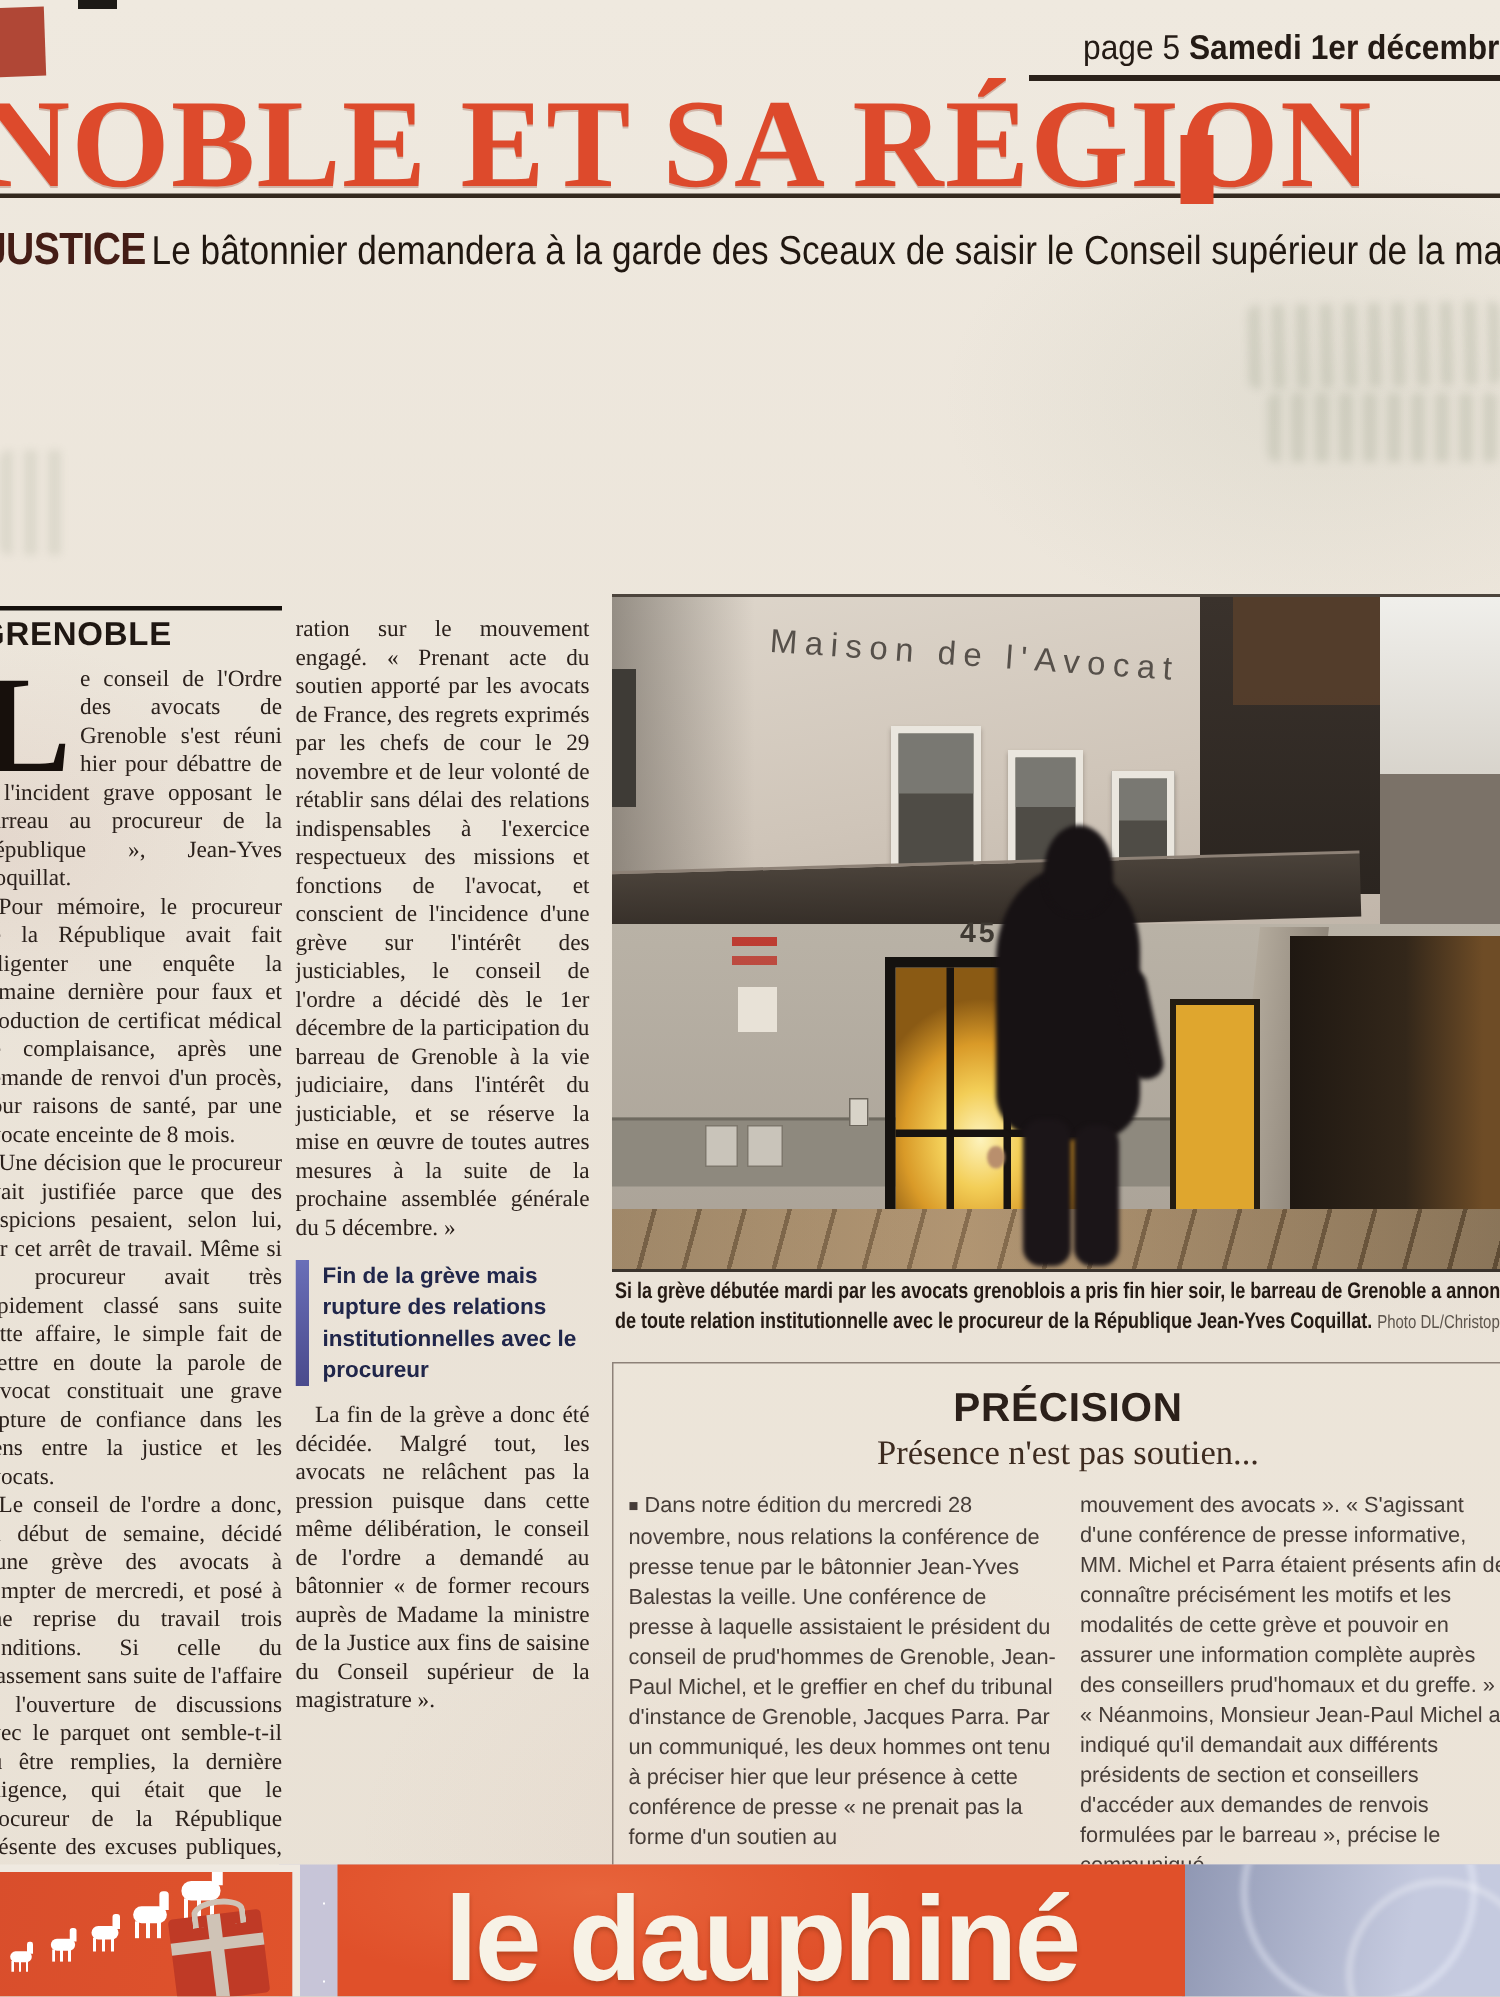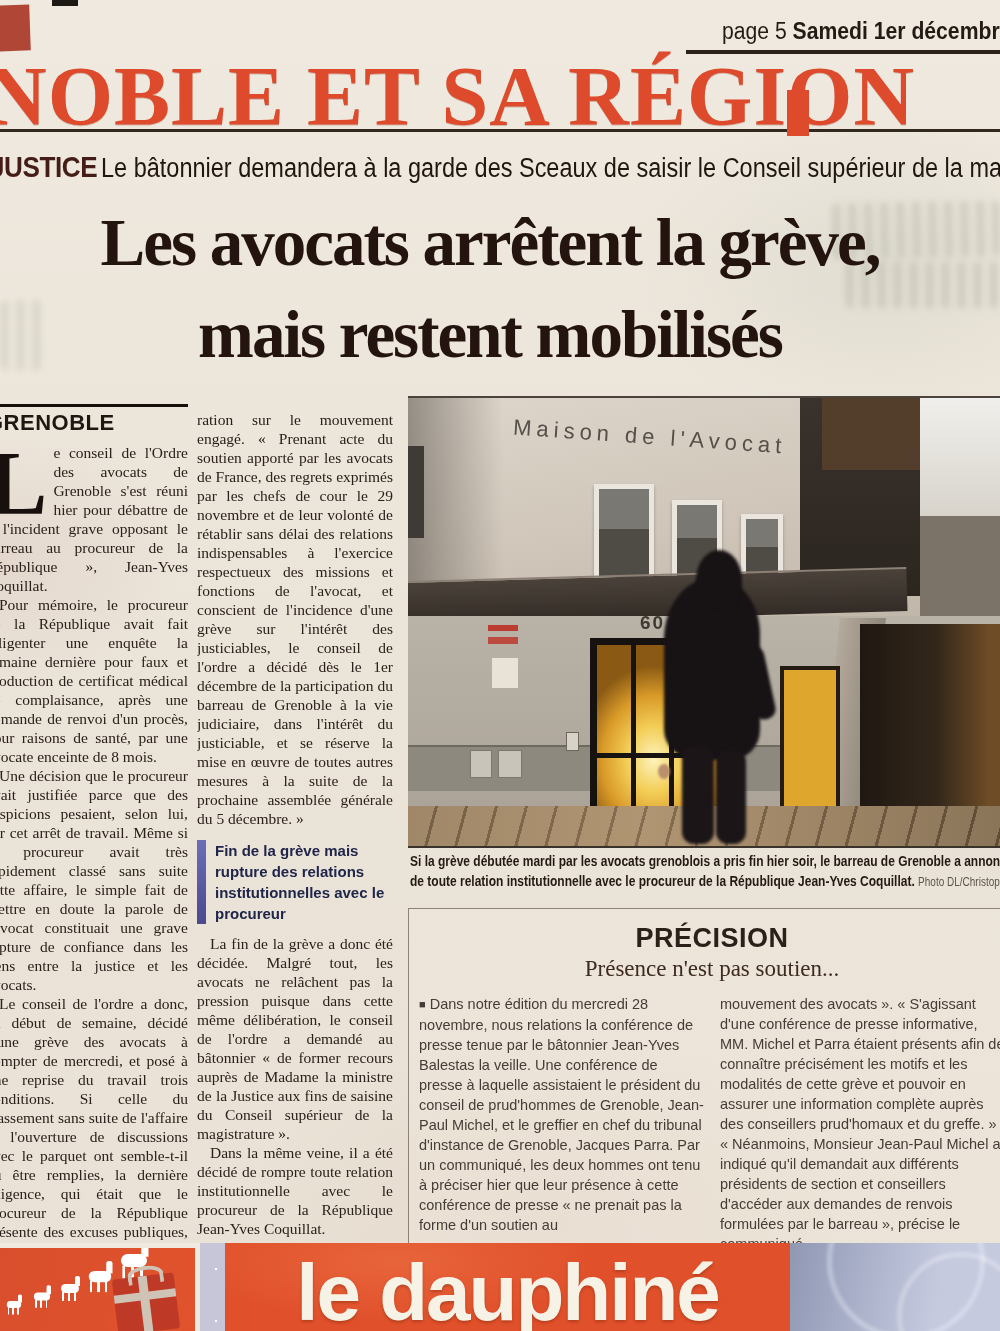--- a/index.html
+++ b/index.html
@@ -168,43 +168,38 @@
 
   <div class="abs strapline">
     <span class="kick">JUSTICE</span>
     <span class="txt">Le bâtonnier demandera à la garde des Sceaux de saisir le Conseil supérieur de la magistrature</span>
   </div>
 
   <div class="abs ghost" style="top:202px;left:832px;width:168px;height:56px;transform:rotate(-1deg);"></div>
   <div class="abs ghost" style="top:262px;left:845px;width:155px;height:46px;"></div>
   <div class="abs ghost" style="top:300px;left:0px;width:48px;height:70px;opacity:.3;"></div>
 
-  <div class="abs headline">
-    <div>Les avocats arrêtent la grève,</div>
-    <div>mais restent mobilisés</div>
-  </div>
 
   <div class="abs kicker-rule"></div>
   <div class="abs kicker">GRENOBLE</div>
   <div class="abs col col1">
     <p><span class="dropcap">L</span><span>e conseil de l'Ordre des avocats de Grenoble s'est réuni hier pour débattre de « l'incident grave opposant le barreau au procureur de la République », Jean-Yves Coquillat.</span></p>
     <p class="ind">Pour mémoire, le procureur de la République avait fait diligenter une enquête la semaine dernière pour faux et production de certificat médical de complaisance, après une demande de renvoi d'un procès, pour raisons de santé, par une avocate enceinte de 8 mois.</p>
     <p class="ind">Une décision que le procureur avait justifiée parce que des suspicions pesaient, selon lui, sur cet arrêt de travail. Même si le procureur avait très rapidement classé sans suite cette affaire, le simple fait de mettre en doute la parole de l'avocat constituait une grave rupture de confiance dans les liens entre la justice et les avocats.</p>
     <p class="ind">Le conseil de l'ordre a donc, en début de semaine, décidé d'une grève des avocats à compter de mercredi, et posé à une reprise du travail trois conditions. Si celle du classement sans suite de l'affaire et l'ouverture de discussions avec le parquet ont semble-t-il pu être remplies, la dernière exigence, qui était que le procureur de la République présente des excuses publiques, n'a en revanche pas été acceptée.</p>
 
   </div>
 
   <div class="abs col col2">
     <p>ration sur le mouvement engagé. « Prenant acte du soutien apporté par les avocats de France, des regrets exprimés par les chefs de cour le 29 novembre et de leur volonté de rétablir sans délai des relations indispensables à l'exercice respectueux des missions et fonctions de l'avocat, et conscient de l'incidence d'une grève sur l'intérêt des justiciables, le conseil de l'ordre a décidé dès le 1er décembre de la participation du barreau de Grenoble à la vie judiciaire, dans l'intérêt du justiciable, et se réserve la mise en œuvre de toutes autres mesures à la suite de la prochaine assemblée générale du 5 décembre. »</p>
     <div class="subhead">
       <div class="bar"></div>
       <div class="sh-txt">Fin de la grève mais rupture des relations institutionnelles avec le procureur</div>
     </div>
     <p class="ind">La fin de la grève a donc été décidée. Malgré tout, les avocats ne relâchent pas la pression puisque dans cette même délibération, le conseil de l'ordre a demandé au bâtonnier « de former recours auprès de Madame la ministre de la Justice aux fins de saisine du Conseil supérieur de la magistrature ».</p>
-    <p class="ind">Dans la même veine, il a été décidé de rompre toute relation institutionnelle avec le procureur de la République Jean-Yves Coquillat.</p>
 
   </div>
 
   <div class="abs photo">
     <div class="abs ph-wall-top"></div>
     <div class="abs ph-wall-shade"></div>
     <div class="abs ph-win-frag"></div>
     <div class="abs ph-slab"></div>
     <div class="abs ph-slab-brown"></div>
     <div class="abs ph-strip-light"></div>
@@ -214,21 +209,21 @@
     <div class="abs ph-window ph-w2"></div>
     <div class="abs ph-window ph-w3"></div>
     <div class="abs ph-awning"></div>
     <div class="abs ph-wall-bottom"></div>
     <div class="abs ph-band"></div>
     <div class="abs ph-plaque" style="left:62px;top:352px;width:20px;height:26px;"></div>
     <div class="abs ph-plaque" style="left:90px;top:352px;width:22px;height:26px;"></div>
     <div class="abs ph-poster ph-poster-red" style="left:80px;top:214px;width:30px;height:42px;"></div>
     <div class="abs ph-poster" style="left:84px;top:260px;width:26px;height:30px;"></div>
     <div class="abs ph-intercom"></div>
-    <div class="abs ph-number">60</div>
+    <div class="abs ph-number">45</div>
     <div class="abs ph-door">
       <div class="mull-v1"></div>
       <div class="mull-v2"></div>
       <div class="mull-h"></div>
     </div>
     <div class="abs ph-pillar"></div>
     <div class="abs ph-doorway"></div>
     <div class="abs ph-pane"></div>
     <div class="abs ph-pave"></div>
     <div class="abs ph-person pp-torso"></div>

